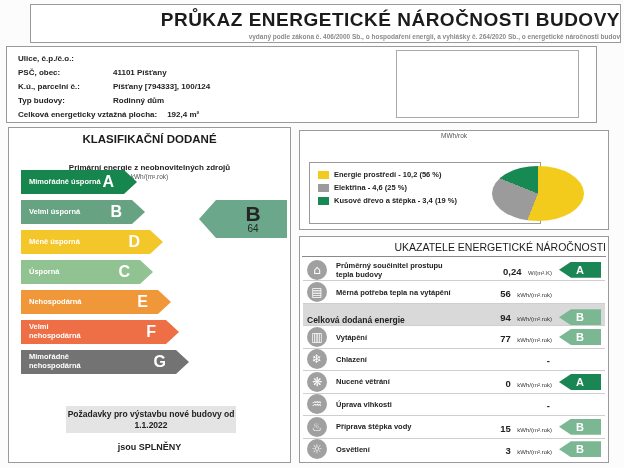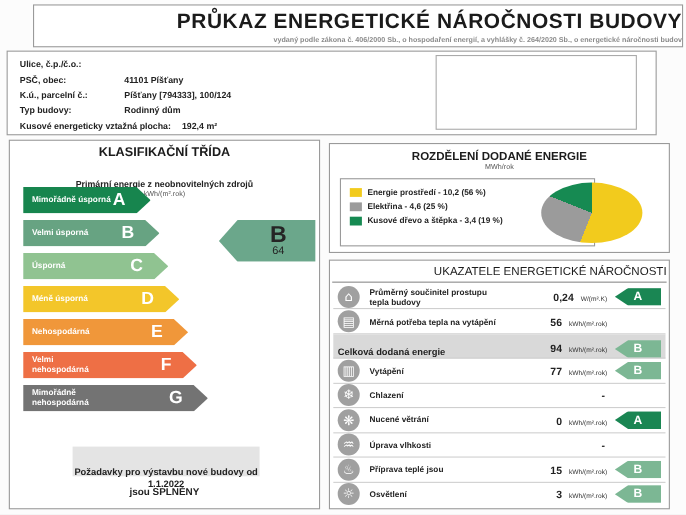--- a/index.html
+++ b/index.html
@@ -37,21 +37,21 @@
     font-size:7.5px; font-weight:bold; line-height:1.15; width:72px; }
   .bar-letter { position:absolute; right:23px; top:50%; transform:translateY(-50%);
     font-size:16px; font-weight:bold; }
   #class-indicator-arrow { position:absolute; left:190px; top:72px; width:88px; height:38px;
     clip-path:polygon(0 50%, 17px 0, 100% 0, 100% 100%, 17px 100%);
     text-align:center; color:#252525; }
   .ind-letter { font-size:21px; font-weight:bold; line-height:1; margin:3px 0 0 20px; }
   .ind-value { font-size:10px; font-weight:normal; line-height:1; margin-left:20px; }
   .req-box { position:absolute; left:57px; top:278px; width:170px; height:27px;
     background:#e4e4e4; text-align:center; font-size:8.5px; font-weight:bold;
-    padding-top:18px; box-sizing:border-box; line-height:1.25; }
+    padding-top:3px; box-sizing:border-box; line-height:1.25; }
   .req-status { position:absolute; left:0; top:314px; width:100%; text-align:center;
     font-size:9px; font-weight:bold; }
 
   
   #dist-panel { left:299px; top:130px; width:310px; height:100px; }
   .dist-inner { position:absolute; left:9px; top:31px; width:232px; height:62px;
     border:1px solid #9a9a9a; box-sizing:border-box;padding-left:32px; }
   .legend { position:absolute; left:8px; top:7px; }
   .legend-item { display:flex; align-items:center; margin-bottom:4px; }
   .legend-swatch { width:11px; height:8px; margin-right:5px; flex:none; }
@@ -102,49 +102,49 @@
       </div>
       <div class="info-row">
         <span class="info-label">K.ú., parcelní č.:</span>
         <span class="info-value">Píšťany [794333], 100/124</span>
       </div>
       <div class="info-row">
         <span class="info-label">Typ budovy:</span>
         <span class="info-value">Rodinný dům</span>
       </div>
       <div class="info-row wide">
-        <span class="info-label">Kusové energeticky vztažná plocha:</span>
+        <span class="info-label">Celková energeticky vztažná plocha:</span>
         <span class="info-value">192,4 m²</span>
       </div>
     </div>
     <div id="info-photo-box"></div>
   </div>
 
   <div class="box" id="class-panel">
-    <div class="panel-title">KLASIFIKAČNÍ TŘÍDA</div>
+    <div class="panel-title">KLASIFIKAČNÍ DODANÉ</div>
     <div class="panel-subtitle">Primární energie z neobnovitelných zdrojů</div>
     <div class="panel-unit">kWh/(m².rok)</div>
 
     <div class="bars">
       <div class="class-bar" style="background: rgb(23, 133, 78); width: 116px;">
         <span class="bar-label">Mimořádně úsporná</span>
         <span class="bar-letter">A</span>
       </div>
       <div class="class-bar" style="background: rgb(103, 163, 130); width: 124px;">
         <span class="bar-label">Velmi úsporná</span>
         <span class="bar-letter">B</span>
       </div>
+      <div class="class-bar" style="background: rgb(243, 198, 42); width: 142px;">
+        <span class="bar-label">Méně úsporná</span>
+        <span class="bar-letter">D</span>
+      </div>
       <div class="class-bar" style="background: rgb(144, 195, 145); width: 132px;">
         <span class="bar-label">Úsporná</span>
         <span class="bar-letter">C</span>
       </div>
-      <div class="class-bar" style="background: rgb(243, 198, 42); width: 142px;">
-        <span class="bar-label">Méně úsporná</span>
-        <span class="bar-letter">D</span>
-      </div>
       <div class="class-bar" style="background: rgb(240, 151, 58); width: 150px;">
         <span class="bar-label">Nehospodárná</span>
         <span class="bar-letter">E</span>
       </div>
       <div class="class-bar" style="background: rgb(238, 111, 69); width: 158px;">
         <span class="bar-label">Velmi nehospodárná</span>
         <span class="bar-letter">F</span>
       </div>
       <div class="class-bar" style="background: #737373; width: 168px;">
         <span class="bar-label">Mimořádně nehospodárná</span>
@@ -155,21 +155,20 @@
     <div id="class-indicator-arrow" style="background: rgb(107, 167, 139);">
       <div class="ind-letter">B</div>
       <div class="ind-value">64</div>
     </div>
 
     <div class="req-box">Požadavky pro výstavbu nové budovy od 1.1.2022</div>
     <div class="req-status">jsou SPLNĚNY</div>
   </div>
 
   <div class="box" id="dist-panel">
-    <div class="panel-title" style="font-size:10.5px;">ROZDĚLENÍ DODANÉ ENERGIE</div>
     <div class="panel-unit">MWh/rok</div>
     <div class="dist-inner">
       <div class="legend">
         <div class="legend-item">
           <span class="legend-swatch" style="background: rgb(242, 203, 29);"></span>
           <span class="legend-text">Energie prostředí - 10,2 (56 %)</span>
         </div>
         <div class="legend-item">
           <span class="legend-swatch" style="background: rgb(155, 155, 155);"></span>
           <span class="legend-text">Elektřina - 4,6 (25 %)</span>
@@ -252,21 +251,21 @@
         <span class="row-label">Úprava vlhkosti</span>
         <span class="row-value">
           <span class="val-num">-</span>
           <span class="val-unit"></span>
         </span>
         <span class="row-class-arrow" style="visibility: hidden;"></span>
       </div>
 
       <div class="ind-row">
         <span class="row-icon">♨</span>
-        <span class="row-label">Příprava teplé jsou</span>
+        <span class="row-label">Příprava štěpka vody</span>
         <span class="row-value">
           <span class="val-num">15</span>
           <span class="val-unit">kWh/(m².rok)</span>
         </span>
         <span class="row-class-arrow" style="background: rgb(124, 183, 148);">B</span>
       </div>
 
       <div class="ind-row">
         <span class="row-icon">☼</span>
         <span class="row-label">Osvětlení</span>

